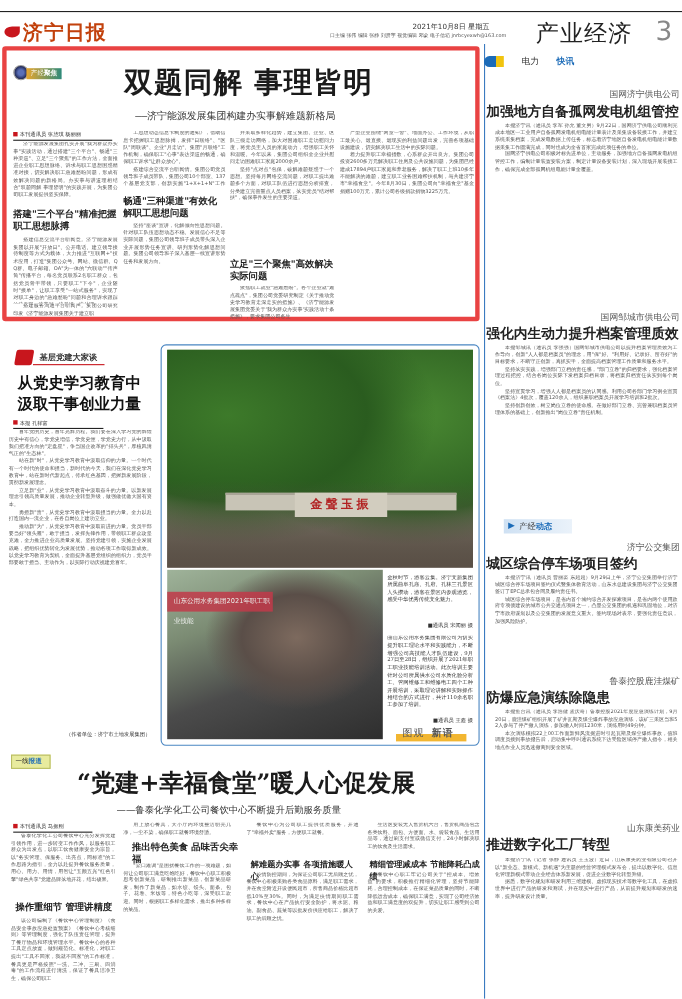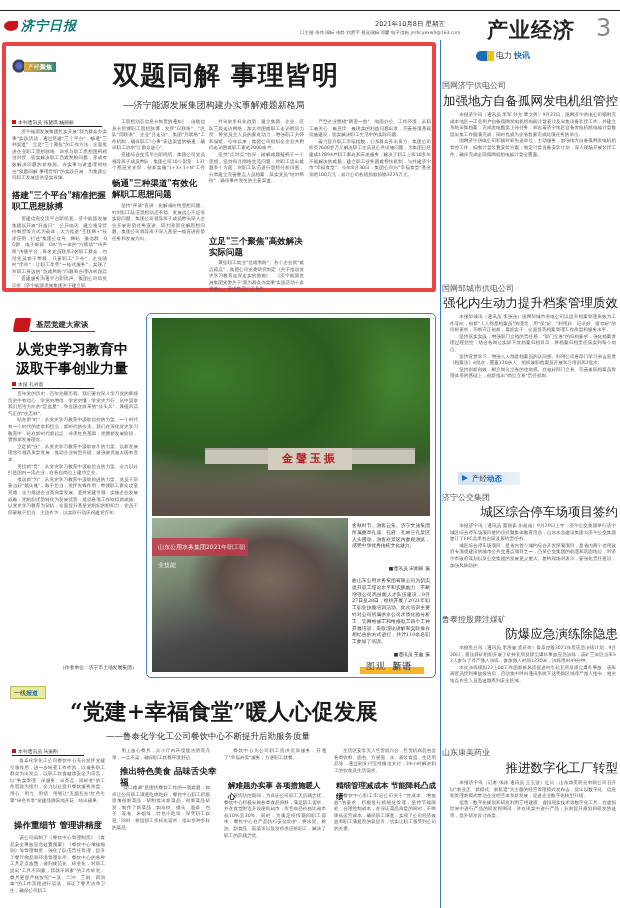--- a/index.html
+++ b/index.html
@@ -3,40 +3,40 @@
 <meta charset="utf-8">
 <style>
 *{box-sizing:border-box;margin:0;padding:0}
 body{width:620px;height:908px;background:#fff;font-family:"DejaVu Sans",sans-serif;position:relative;overflow:hidden;color:#222}
 .abs{position:absolute}
 .txt{font-size:4.6px;line-height:6.6px;color:#555;text-align:justify;word-break:break-all;overflow:hidden}
 .txt p{text-indent:2em}
 .topline{left:0;top:10px;width:620px;height:1px;background:#222}
 .logo{left:4px;top:17px;display:flex;align-items:center;gap:3px}
 .logo .bird{width:14px;height:10px;background:#c8161d;border-radius:50% 0 50% 50%}
-.logo span{font-family:"DejaVu Serif",serif;font-size:13px;color:#0f766e;font-style:italic;font-weight:bold;letter-spacing:1px}
+.logo span{font-family:"DejaVu Serif",serif;font-size:18px;color:#c2410c;font-weight:bold;letter-spacing:1px}
 .date{left:375px;top:20px;font-size:6.5px;color:#333}
 .editors{left:300px;top:30px;font-size:4.5px;color:#555}
-.pagetitle{left:487px;top:16px;font-size:21px;font-weight:bold;color:#222;letter-spacing:1px}
+.pagetitle{left:487px;top:16px;font-size:21px;font-weight:normal;color:#222;letter-spacing:1px}
 .pagenum{left:596px;top:14px;font-size:24px;color:#888}
 .redframe{left:2px;top:42px;width:434px;height:250px;border:4px solid #e94343;border-radius:3px}
 .lens{left:12px;top:59px;width:14px;height:14px;border-radius:50%;background:radial-gradient(circle,#5a6fb8 30%,#1d2450 70%);border:1px solid #999}
 .focus-tag{left:24px;top:62px;height:10px;padding:0 4px;background:linear-gradient(90deg,#e6a630,#2e8a7a);color:#fff;font-size:6px;line-height:10px}
 .headline{left:113px;top:58px;font-size:26px;font-weight:bold;color:#1b1b1b;letter-spacing:1px;font-family:"DejaVu Sans",sans-serif}
 .subhead{left:123px;top:99px;font-size:9px;color:#333;font-family:Liberation Mono, monospace}
 .byline{font-size:4.8px;color:#333;border-bottom:0.6px solid #222;padding-bottom:1px}
 .byline i{display:inline-block;width:4px;height:4px;background:#c8161d;margin-right:2px}
 .subtitle-b{font-size:8.5px;font-weight:bold;color:#222;line-height:11px}
 .rightcol{left:440px;top:40px;width:180px;height:868px;border-left:1px solid #3a7bc0}
-.quick{left:476px;top:50px;display:flex;align-items:center;gap:2px}
+.quick{left:440px;top:50px;display:flex;align-items:center;gap:16px}
 .quick .ic{width:18px;height:10px;background:linear-gradient(90deg,#1b6bb8 60%,#f1c40f 60%);border-radius:5px 0 0 5px}
 .quick .l1{font-size:8px;color:#333}
 .quick .l2{font-size:8px;color:#1b6bb8;font-weight:bold}
-.kicker{font-family:"DejaVu Serif",serif;font-size:8px;color:#555;text-align:left;width:176px}
-.rhead{font-family:"DejaVu Serif",serif;font-size:12.5px;font-weight:normal;color:#222;text-align:right;width:176px;white-space:nowrap}
+.kicker{font-family:"DejaVu Serif",serif;font-size:8px;color:#555;text-align:right;width:176px}
+.rhead{font-family:"DejaVu Serif",serif;font-size:12.5px;font-weight:bold;color:#222;text-align:left;width:176px;white-space:nowrap}
 .dyn-tag{left:458px;top:472px;width:62px;height:13px;background:linear-gradient(90deg,#cfe1f3,#eaf2fa);font-size:7.5px;line-height:13px;padding-left:14px;color:#333}
 .dyn-tag b{color:#1b6bb8}
 .dyn-tag::before{content:"";position:absolute;left:4px;top:3px;border-left:6px solid #1b6bb8;border-top:3.5px solid transparent;border-bottom:3.5px solid transparent}
 .party-tag{left:14px;top:318px;display:flex;align-items:center}
 .party-tag .flag{width:16px;height:14px;background:#c8161d;border-radius:2px;transform:skewX(-10deg)}
 .party-tag .lab{font-family:"DejaVu Serif",serif;font-size:7.5px;font-weight:bold;color:#333;padding:1px 6px;border-bottom:1.5px solid #c8161d}
 .party-head{left:16px;top:340px;font-family:"DejaVu Serif",serif;font-size:14px;font-weight:bold;line-height:19px;color:#111}
 .photo-frame{left:146px;top:313px;width:290px;height:365px;border:1px solid #4a86c2;border-radius:5px}
 .photo1{left:152px;top:318px;width:278px;height:198px;background:
  linear-gradient(180deg,rgba(0,0,0,0) 60%,rgba(90,80,70,.9) 100%),

